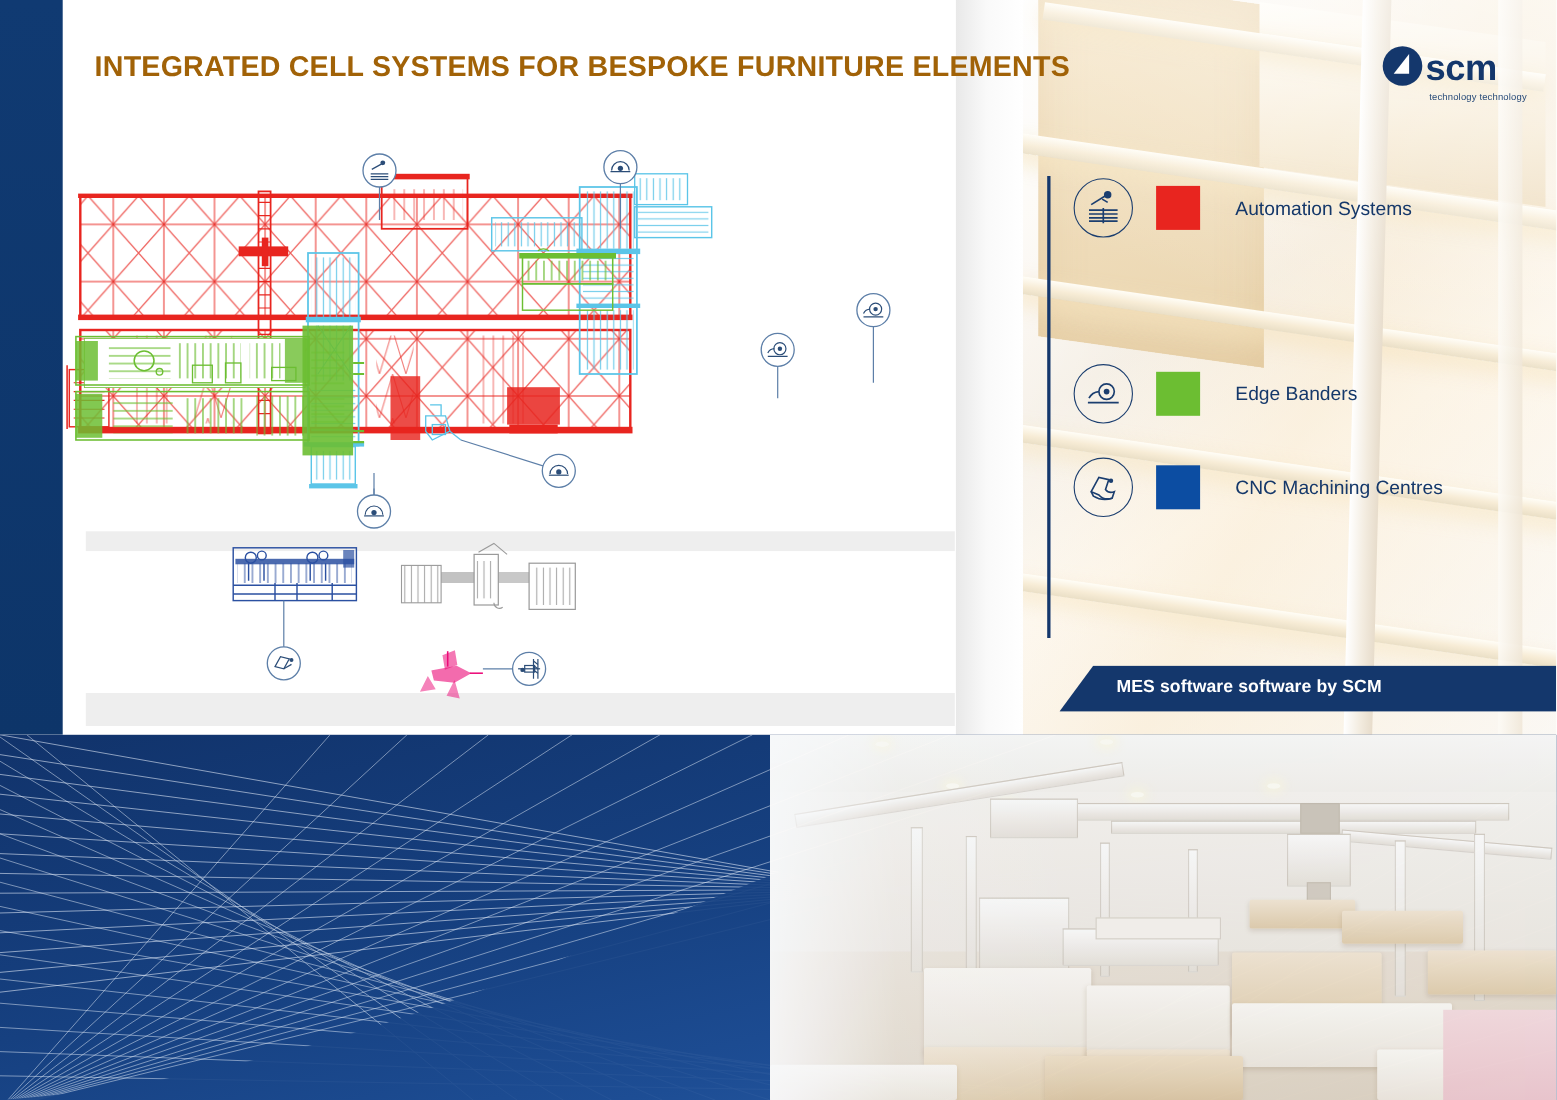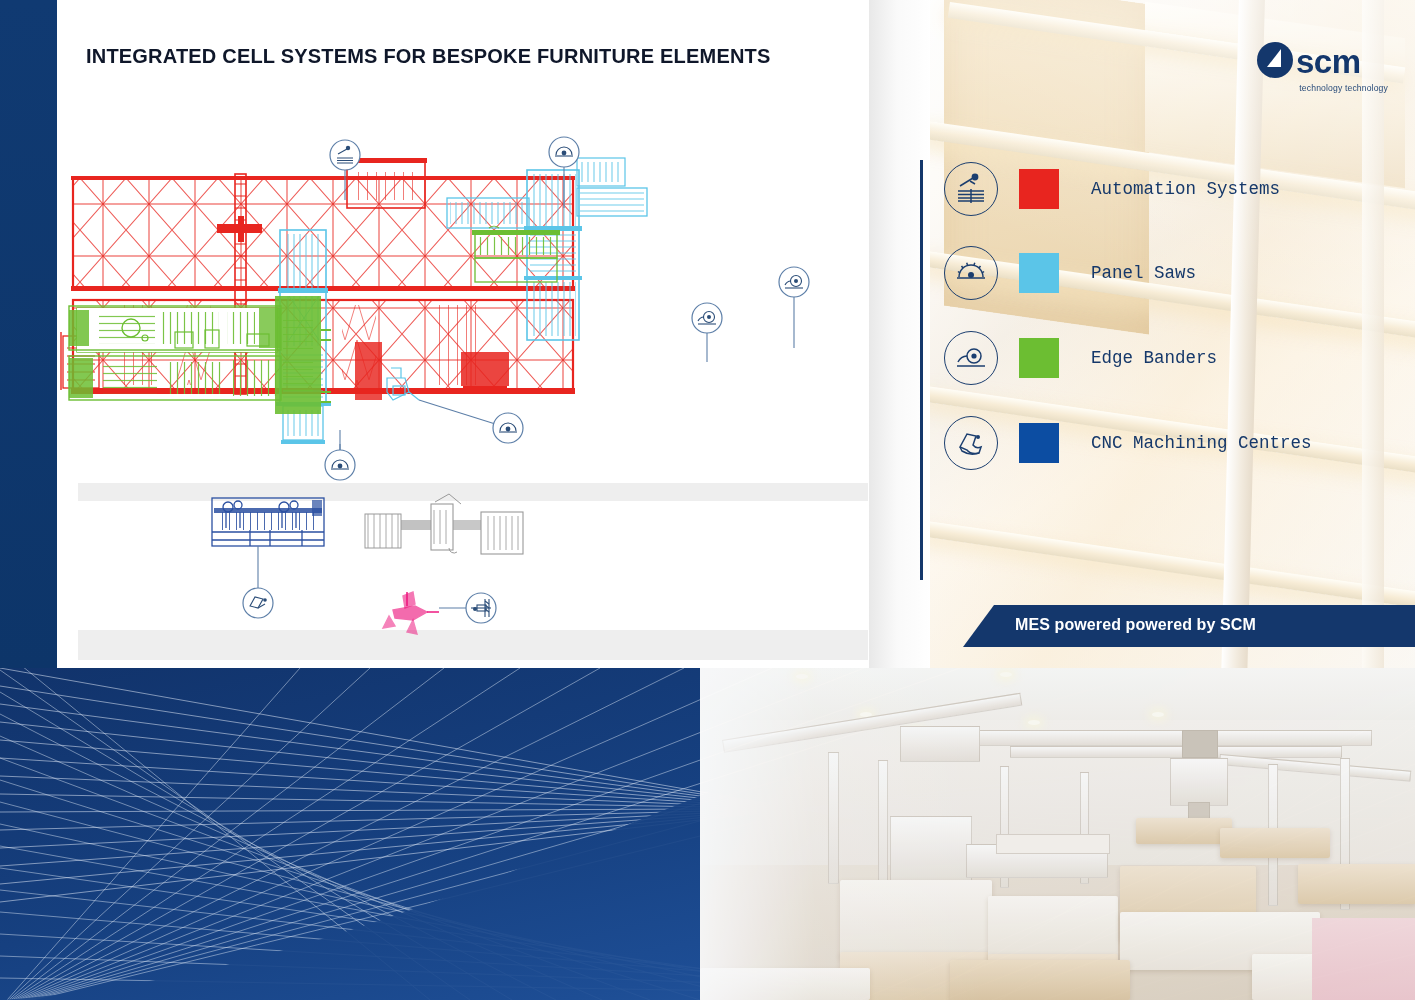--- a/index.html
+++ b/index.html
@@ -32,32 +32,32 @@
      background:linear-gradient(90deg,#fdfbf6,#efe6d7);opacity:.85;}
   .shelf-photo .haze{position:absolute;inset:0;background:linear-gradient(200deg,rgba(255,255,255,.55),rgba(255,255,255,0) 45%);}
 
   
   .card{position:absolute;left:57px;top:0;width:812px;height:668px;background:#ffffff;}
   .card-shadow{position:absolute;left:869px;top:0;width:62px;height:668px;
      background:linear-gradient(90deg,rgba(180,180,180,.30),rgba(200,200,200,.10) 45%,rgba(255,255,255,0));}
   .navy-rail{position:absolute;left:0;top:0;width:57px;height:668px;background:#0f3b73;
      background:linear-gradient(180deg,#103a72,#0d3569);}
 
-  .page-title{position:absolute;left:86px;top:45px;font-size:20px;font-weight:bold;letter-spacing:.2px;
-     color:#0f172a;font-family:"Liberation Sans",sans-serif;}
+  .page-title{position:absolute;left:86px;top:45px;font-size:26px;font-weight:bold;letter-spacing:.2px;
+     color:#a16207;font-family:"Liberation Sans",sans-serif;}
 
   .band{position:absolute;left:78px;width:790px;background:#eeeeee;}
   .band.b1{top:483px;height:18px;}
   .band.b2{top:630px;height:30px;}
 
   
   .diagram{position:absolute;left:57px;top:100px;width:812px;height:560px;}
 
   
-  .legend{position:absolute;left:920px;top:158px;width:430px;height:424px;font-family:Liberation Mono, monospace;}
+  .legend{position:absolute;left:952px;top:158px;width:430px;height:424px;}
   .legend-rail{position:absolute;left:0;top:2px;width:3px;height:420px;background:#14376c;}
   .legend-row{position:absolute;left:24px;width:400px;height:62px;display:flex;align-items:center;}
   .legend-icon{width:52px;height:52px;border-radius:50%;border:1.6px solid #1b3e6f;
      display:flex;align-items:center;justify-content:center;flex:0 0 auto;}
   .legend-swatch{width:40px;height:40px;margin-left:21px;flex:0 0 auto;}
   .legend-label{margin-left:32px;font-size:17.5px;color:#15386a;white-space:nowrap;}
 
   
   .mes{position:absolute;left:963px;top:605px;width:452px;height:42px;}
   .mes-shape{position:absolute;inset:0;background:#14376c;
@@ -419,34 +419,20 @@
               <path d="M16 9 l5 3"></path>
               <path d="M4 19 H30 M4 22.5 H30 M4 26 H30 M4 29 H30"></path>
               <path d="M17 17 V31"></path>
             </g>
           </svg>
         </div>
         <div class="legend-swatch" style="background: rgb(232, 37, 31);"></div>
         <div class="legend-label">Automation Systems</div>
       </div>
 
-      <div class="legend-row" style="top:84px">
-        <div class="legend-icon">
-          <svg width="34" height="34" viewBox="0 0 34 34">
-            <g stroke="#1b3e6f" stroke-width="1.5" fill="none">
-              <path d="M5 21 a12 12 0 0 1 24 0"></path>
-              <path d="M3 22 H31"></path>
-              <circle cx="17" cy="19" r="3" fill="#1b3e6f" stroke="none"></circle>
-              <path d="M6 17 l-2 -1.5 M9 12 l-1.5 -2 M13.5 9 l-.8 -2.3 M20 9 l.8 -2.3 M25 12 l1.5 -2 M28 17 l2 -1.5"></path>
-            </g>
-          </svg>
-        </div>
-        <div class="legend-swatch" style="background: rgb(91, 197, 232);"></div>
-        <div class="legend-label">Panel Saws</div>
-      </div>
 
       <div class="legend-row" style="top:169px">
         <div class="legend-icon">
           <svg width="34" height="34" viewBox="0 0 34 34">
             <g stroke="#1b3e6f" stroke-width="1.5" fill="none">
               <circle cx="20" cy="15" r="7"></circle>
               <circle cx="20" cy="15" r="2.6" fill="#1b3e6f" stroke="none"></circle>
               <path d="M3 25 H31"></path>
               <path d="M4 21 a11 11 0 0 1 9 -6"></path>
             </g>
@@ -467,21 +453,21 @@
           </svg>
         </div>
         <div class="legend-swatch" style="background: rgb(12, 77, 162);"></div>
         <div class="legend-label">CNC Machining Centres</div>
       </div>
 
     </div>
 
     <div class="mes">
       <div class="mes-shape"></div>
-      <div class="mes-text">MES powered powered by SCM</div>
+      <div class="mes-text">MES software software by SCM</div>
     </div>
 
     <div class="logo">
       <svg width="132" height="44" viewBox="0 0 132 44">
         <g>
           <circle cx="19" cy="20" r="18" fill="#14376c"></circle>
           <path d="M11 27 L25 9 L25 27 Z" fill="#ffffff"></path>
         </g>
         <text x="40" y="33" font-family="Liberation Sans, sans-serif" font-size="33" font-weight="bold" fill="#14376c" letter-spacing="-0.5">scm</text>
       </svg>

